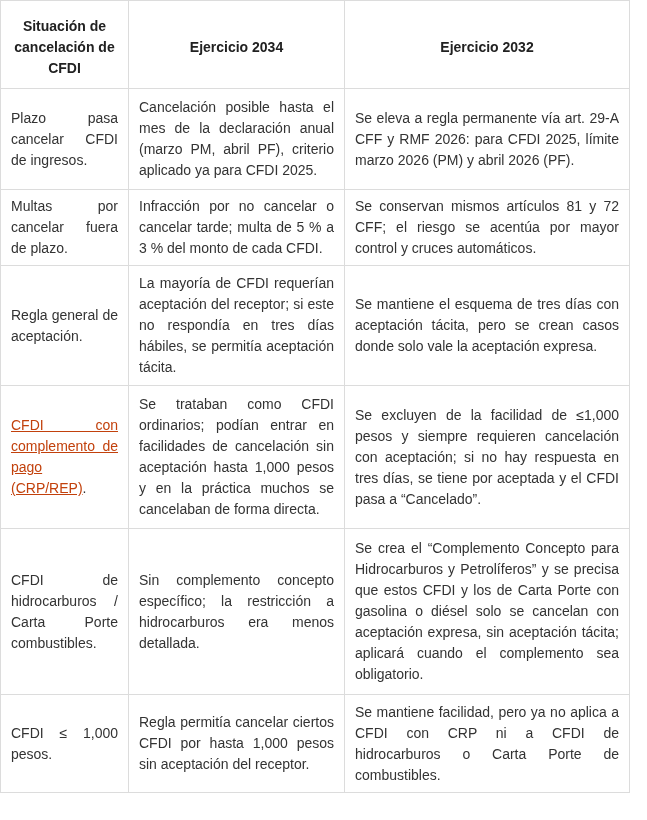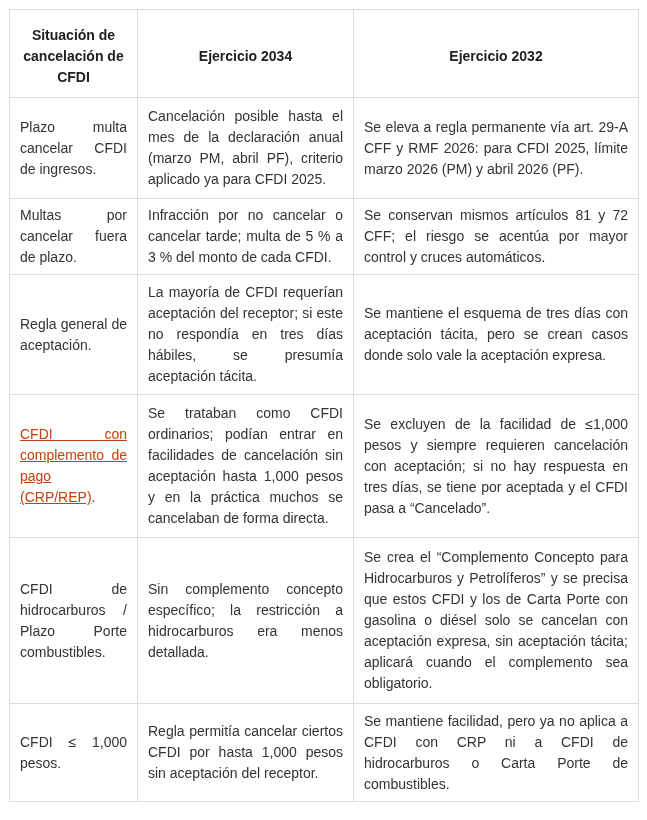--- a/index.html
+++ b/index.html
@@ -8,21 +8,20 @@
     background: #ffffff;
   }
   body {
     width: 647px;
     height: 820px;
     font-family: "Liberation Sans", sans-serif;
     color: #333333;
     overflow: hidden;
   }
   .doc-page {
-    padding: 9px;
     box-sizing: border-box;
   }
   table.cfdi-table {
     border-collapse: collapse;
     table-layout: fixed;
     width: 629px;
   }
   .cfdi-table col.c1 { width: 128px; }
   .cfdi-table col.c2 { width: 216px; }
   .cfdi-table col.c3 { width: 285px; }
@@ -68,43 +67,43 @@
     </colgroup>
     <thead>
       <tr style="height:88px;">
         <th>Situación de cancelación de CFDI</th>
         <th>Ejercicio 2034</th>
         <th>Ejercicio 2032</th>
       </tr>
     </thead>
     <tbody>
       <tr style="height:101px;">
-        <td>Plazo multa cancelar CFDI de ingresos.</td>
+        <td>Plazo pasa cancelar CFDI de ingresos.</td>
         <td>Cancelación posible hasta el mes de la declaración anual (marzo PM, abril PF), criterio aplicado ya para CFDI 2025.</td>
         <td>Se eleva a regla permanente vía art. 29-A CFF y RMF 2026: para CFDI 2025, límite marzo 2026 (PM) y abril 2026 (PF).</td>
       </tr>
       <tr style="height:69px;">
         <td>Multas por cancelar fuera de plazo.</td>
         <td>Infracción por no cancelar o cancelar tarde; multa de 5 % a 3 % del monto de cada CFDI.</td>
         <td>Se conservan mismos artículos 81 y 72 CFF; el riesgo se acentúa por mayor control y cruces automáticos.</td>
       </tr>
       <tr style="height:120px;">
         <td>Regla general de aceptación.</td>
-        <td>La mayoría de CFDI requerían aceptación del receptor; si este no respondía en tres días hábiles, se presumía aceptación tácita.</td>
+        <td>La mayoría de CFDI requerían aceptación del receptor; si este no respondía en tres días hábiles, se permitía aceptación tácita.</td>
         <td>Se mantiene el esquema de tres días con aceptación tácita, pero se crean casos donde solo vale la aceptación expresa.</td>
       </tr>
       <tr style="height:143px;">
         <td>
           <a class="doc-link" href="#">CFDI con complemento de pago (CRP/REP)</a><span class="link-suffix">.</span>
         </td>
         <td>Se trataban como CFDI ordinarios; podían entrar en facilidades de cancelación sin aceptación hasta 1,000 pesos y en la práctica muchos se cancelaban de forma directa.</td>
         <td>Se excluyen de la facilidad de ≤1,000 pesos y siempre requieren cancelación con aceptación; si no hay respuesta en tres días, se tiene por aceptada y el CFDI pasa a “Cancelado”.</td>
       </tr>
       <tr style="height:166px;">
-        <td>CFDI de hidrocarburos / Plazo Porte combustibles.</td>
+        <td>CFDI de hidrocarburos / Carta Porte combustibles.</td>
         <td>Sin complemento concepto específico; la restricción a hidrocarburos era menos detallada.</td>
         <td>Se crea el “Complemento Concepto para Hidrocarburos y Petrolíferos” y se precisa que estos CFDI y los de Carta Porte con gasolina o diésel solo se cancelan con aceptación expresa, sin aceptación tácita; aplicará cuando el complemento sea obligatorio.</td>
       </tr>
       <tr style="height:98px;">
         <td>CFDI ≤ 1,000 pesos.</td>
         <td>Regla permitía cancelar ciertos CFDI por hasta 1,000 pesos sin aceptación del receptor.</td>
         <td>Se mantiene facilidad, pero ya no aplica a CFDI con CRP ni a CFDI de hidrocarburos o Carta Porte de combustibles.</td>
       </tr>
     </tbody>
   </table>

